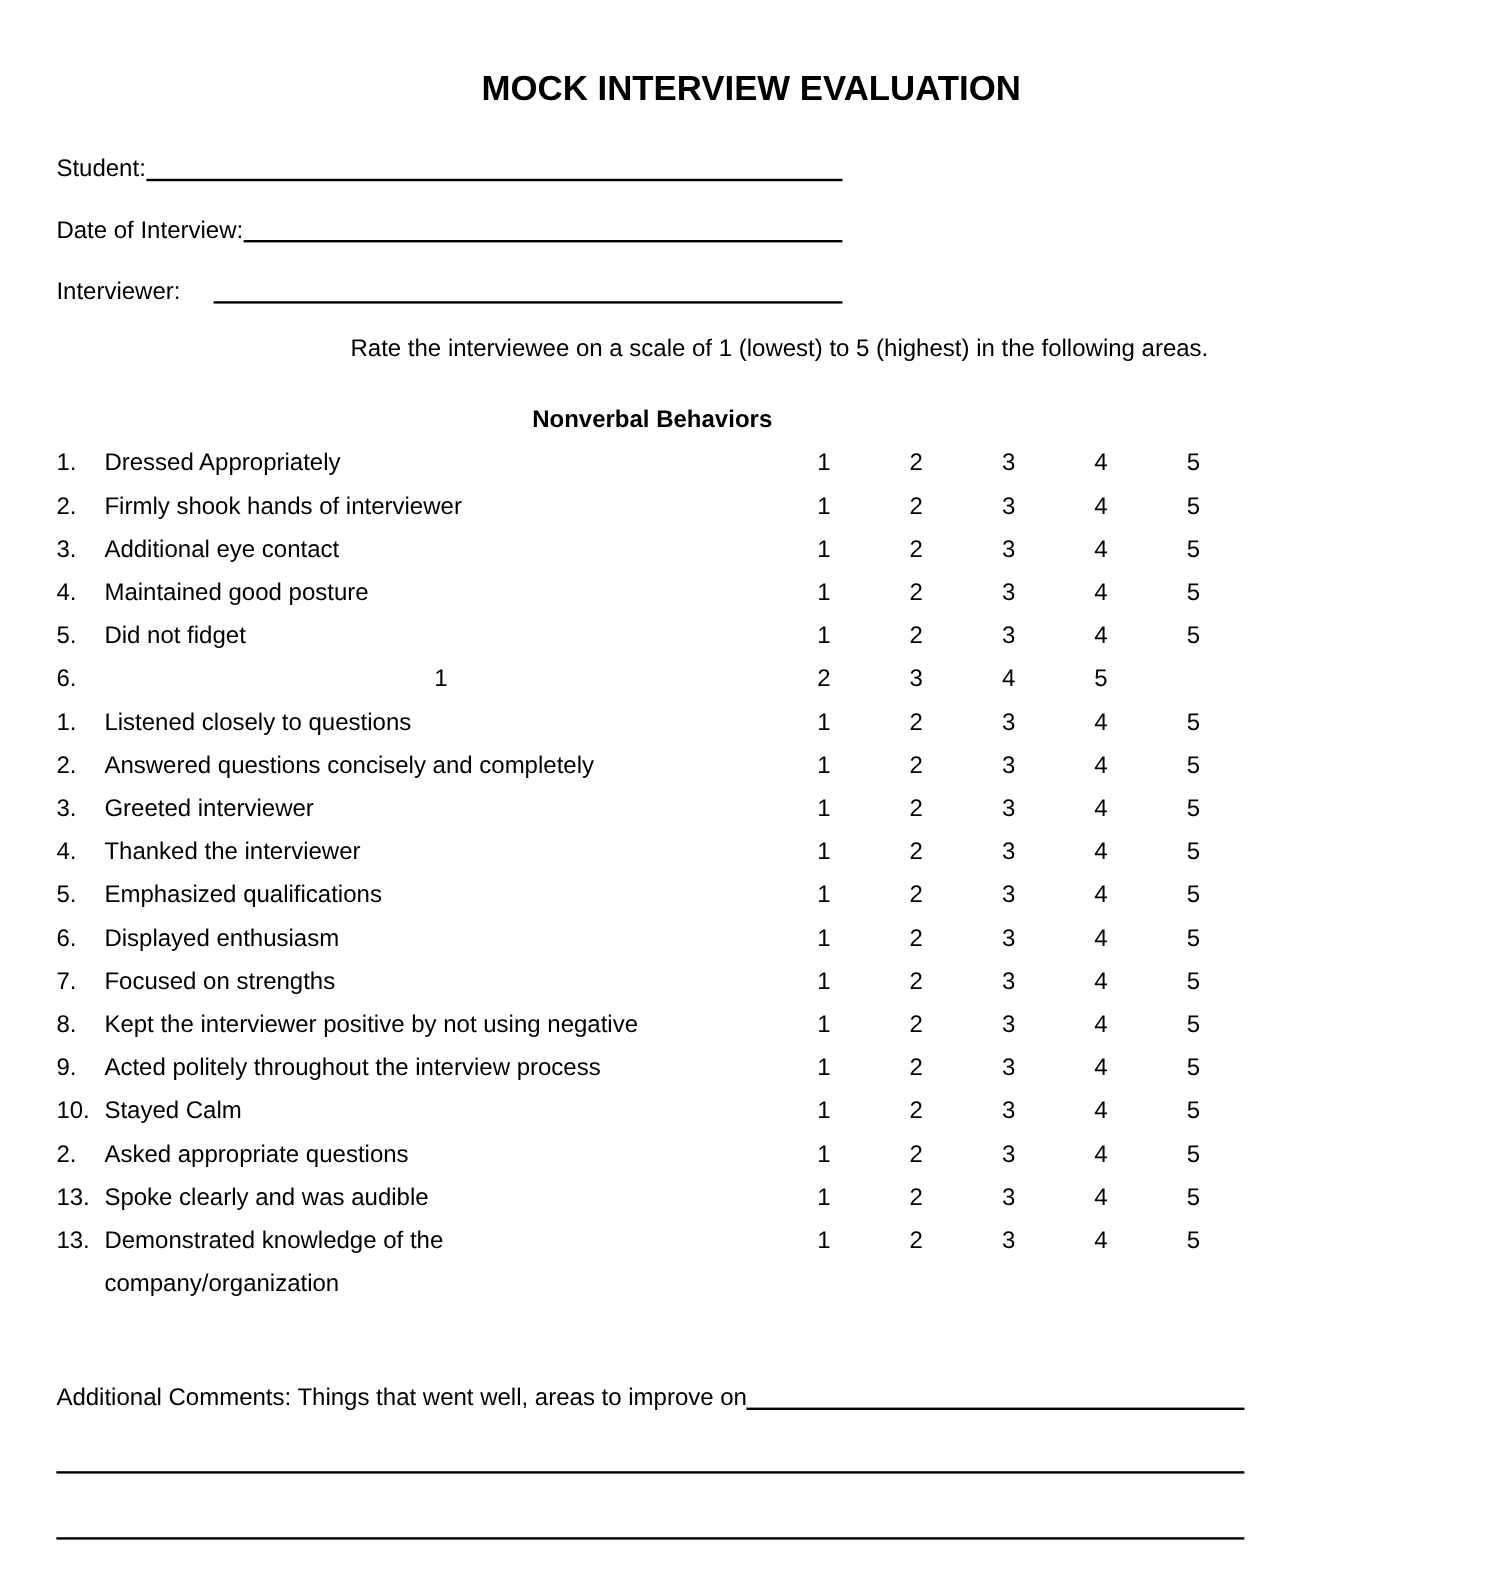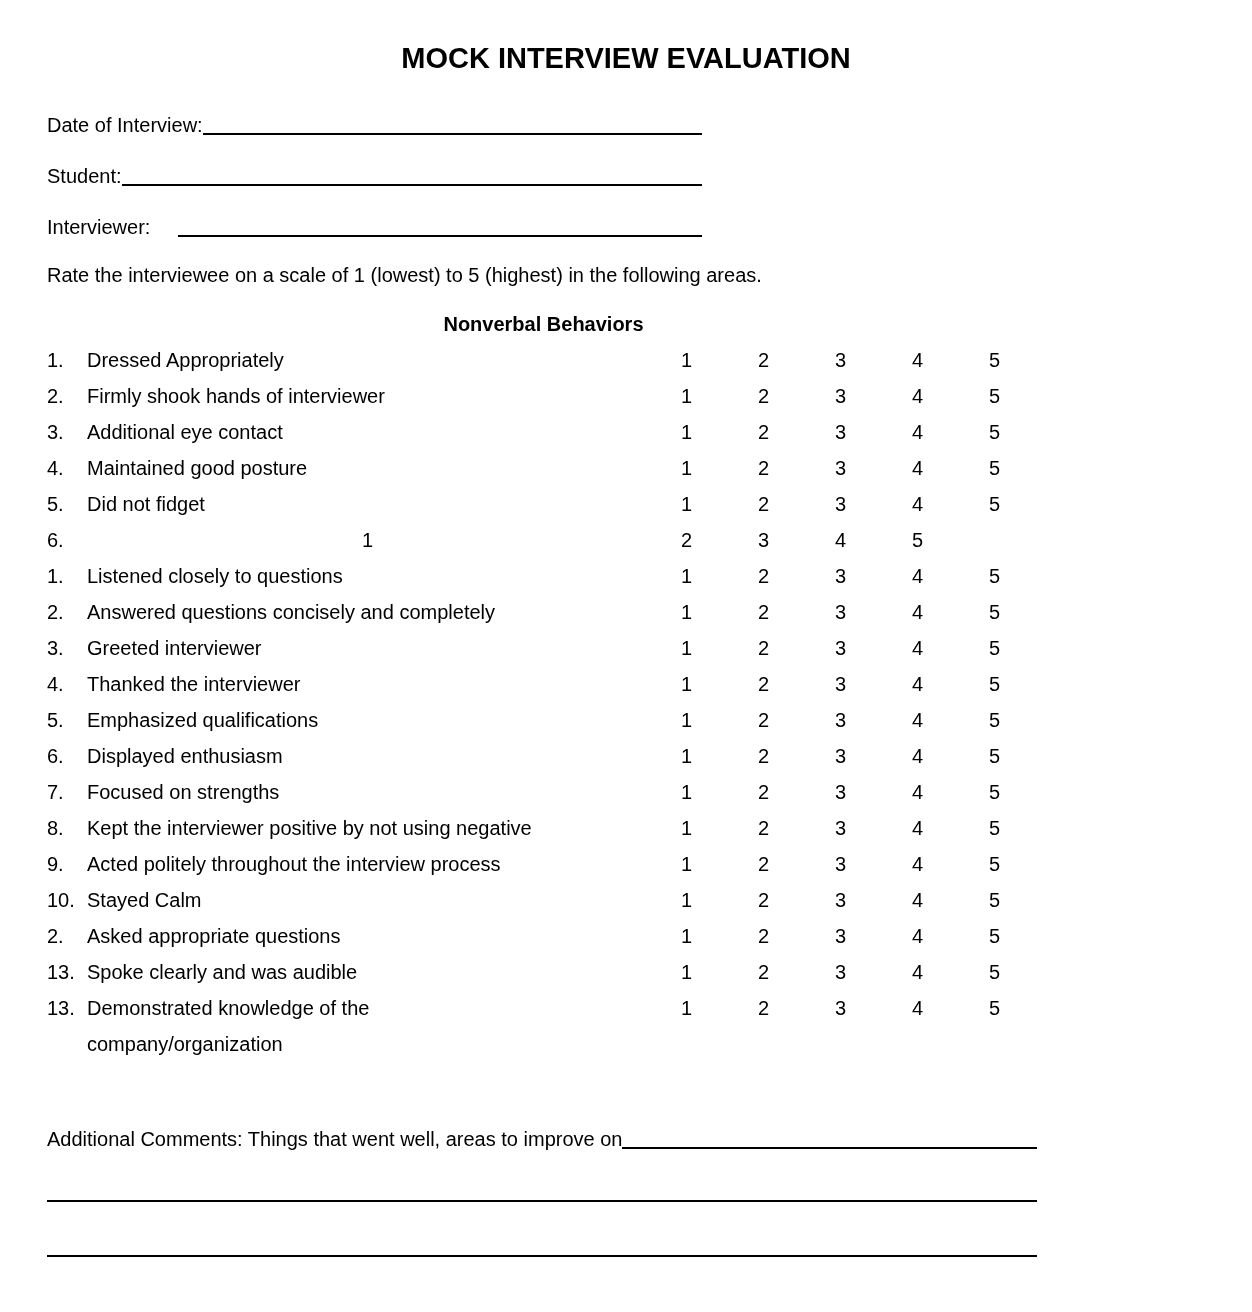--- a/index.html
+++ b/index.html
@@ -9,21 +9,21 @@
   }
   body {
     width: 1252px;
     height: 1312px;
     color: #000000;
     font-family: "Liberation Sans", sans-serif;
     font-size: 20px;
     overflow: hidden;
   }
   .title {
-    margin-top: 40px;
+    margin-top: 56px;
     text-align: center;
     font-size: 29px;
     font-weight: 700;
     line-height: 36px;
   }
   .fields {
     margin: 36px 0 0 47px;
   }
   .field {
     display: flex;
@@ -36,23 +36,24 @@
   .flabel { flex: none; white-space: pre; }
   .fill {
     flex: 1;
     border-bottom: 2px solid #000000;
     margin-bottom: 3px;
   }
   .instructions {
     margin: 22px 0 0 47px;
     line-height: 26px;
     height: 26px;
+    text-align: center;
   }
   .list {
-    margin-top: 18px;
+    margin-top: 28px;
   }
   .sec-heading {
     width: 993px;
     margin-left: 47px;
     height: 36px;
     line-height: 36px;
     text-align: center;
     font-weight: 700;
   }
   .row {
@@ -82,25 +83,25 @@
   .rule1 { height: 48px; }
   .rule2 { height: 53px; }
 </style>
 </head>
 <body>
 
 <div class="title">MOCK INTERVIEW EVALUATION</div>
 
 <div class="fields">
   <div class="field">
+    <span class="flabel">Student:</span>
+    <span class="fill"></span>
+  </div>
+  <div class="field">
     <span class="flabel">Date of Interview:</span>
-    <span class="fill"></span>
-  </div>
-  <div class="field">
-    <span class="flabel">Student:</span>
     <span class="fill"></span>
   </div>
   <div class="field">
     <span class="flabel">Interviewer:</span>
     <span class="fill"></span>
   </div>
 </div>
 
 <div class="instructions">Rate the interviewee on a scale of 1 (lowest) to 5 (highest) in the following areas.</div>
 

